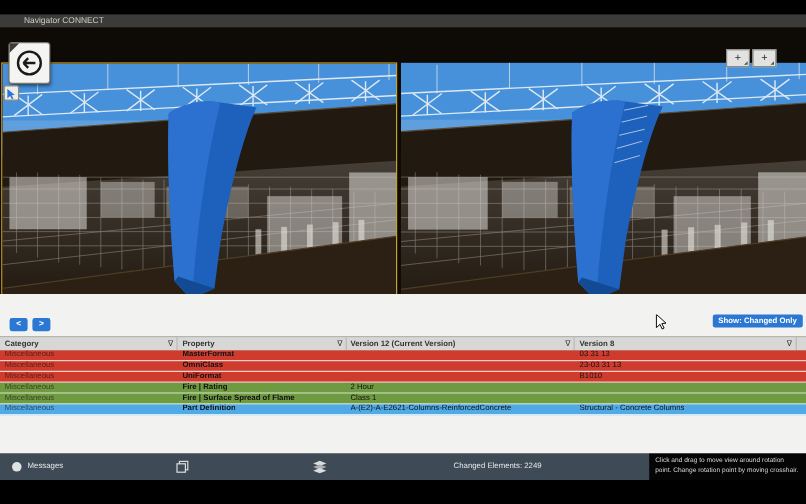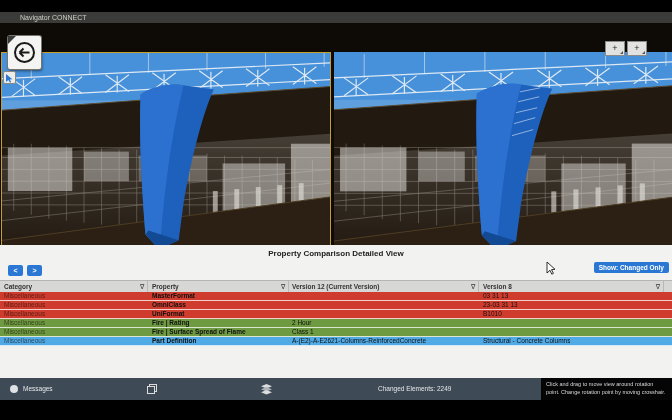--- a/index.html
+++ b/index.html
@@ -158,21 +158,20 @@
       <path d="M0,0 L0,8 L2.4,6 L4,8.8 L5.2,8.1 L3.7,5.4 L6.4,5.2 Z" fill="#2b78d4"></path>
     </svg>
   </div>
 
   <div class="vp-tools">
     <div class="vp-tool"><span>+</span></div>
     <div class="vp-tool"><span>+</span></div>
   </div>
 
   <div class="panel">
-    <div class="panel-title">Property Comparison Detailed View</div>
     <div class="nav-btn nav-prev">&lt;</div>
     <div class="nav-btn nav-next">&gt;</div>
     <div class="show-changed">Show: Changed Only</div>
 
     <div class="table-header">
       <span class="h-category">Category</span>
       <span class="funnel f-property">∇</span>
       <span class="h-property">Property</span>
       <span class="funnel f-v12">∇</span>
       <span class="h-v12">Version 12 (Current Version)</span>

